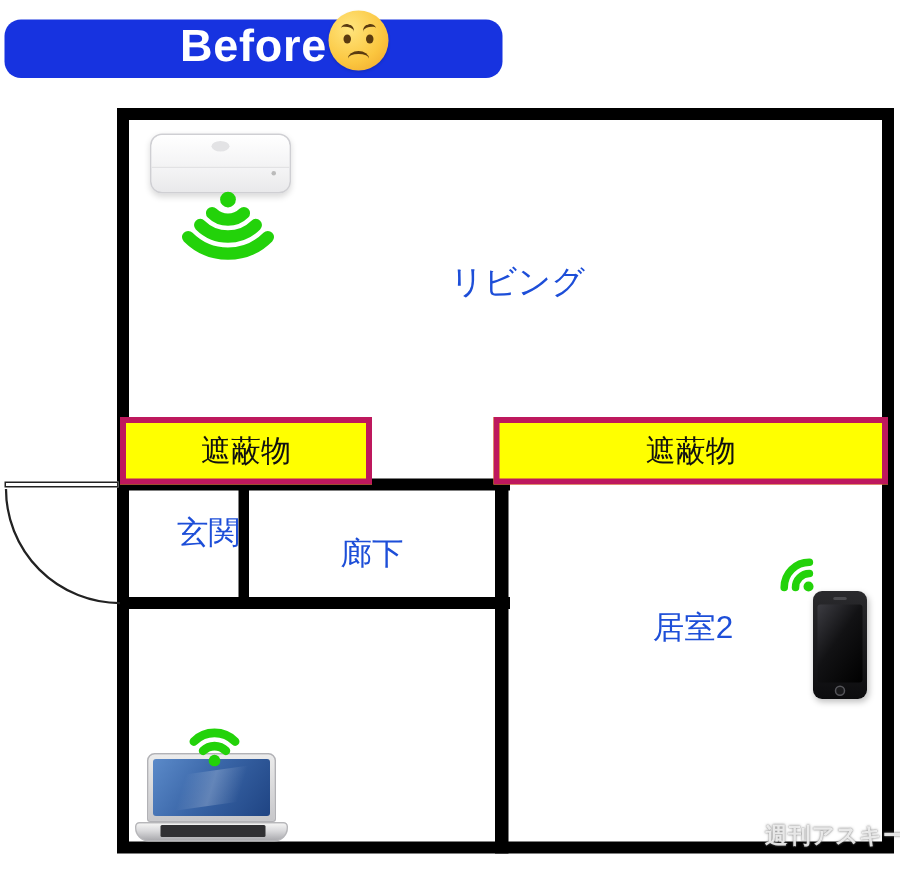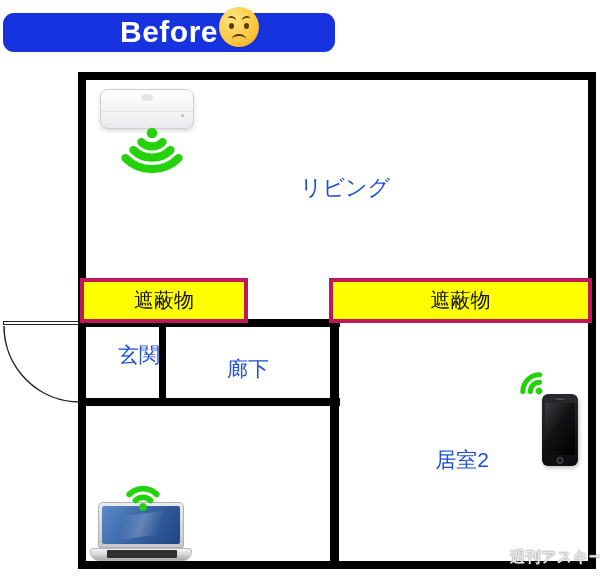--- a/index.html
+++ b/index.html
@@ -56,21 +56,21 @@
   .door-arc{position:absolute;left:0px;top:323px;}
   
   .room-label{
     position:absolute;transform:translate(-50%,-50%);
     color:#1d4ed8;font-size:21px;font-weight:500;white-space:nowrap;z-index:2;
   }
   .lbl-living{left:345px;top:188px;font-size:22px;}
   .lbl-entrance{left:122px;top:355px;margin-left:17px;}
   .lbl-hallway{left:248px;top:355px;margin-top:14px;}
   .lbl-room1{left:247px;top:446px;}
-  .lbl-room2{left:462px;top:460px;}
+  .lbl-room2{left:462px;top:418px;}
   
   .router{
     position:absolute;left:100px;top:89px;width:92px;height:38px;
     background:linear-gradient(180deg,#fdfdfd 0%,#f5f5f6 55%,#e9e9eb 100%);
     border:1px solid #cfcfd3;border-radius:8px;
     box-shadow:0 2px 4px rgba(0,0,0,0.15);z-index:4;
   }
   .router .top-face{
     position:absolute;left:0;top:0;width:100%;height:55%;
     border-bottom:1px solid #e2e2e4;border-radius:8px 8px 0 0;

